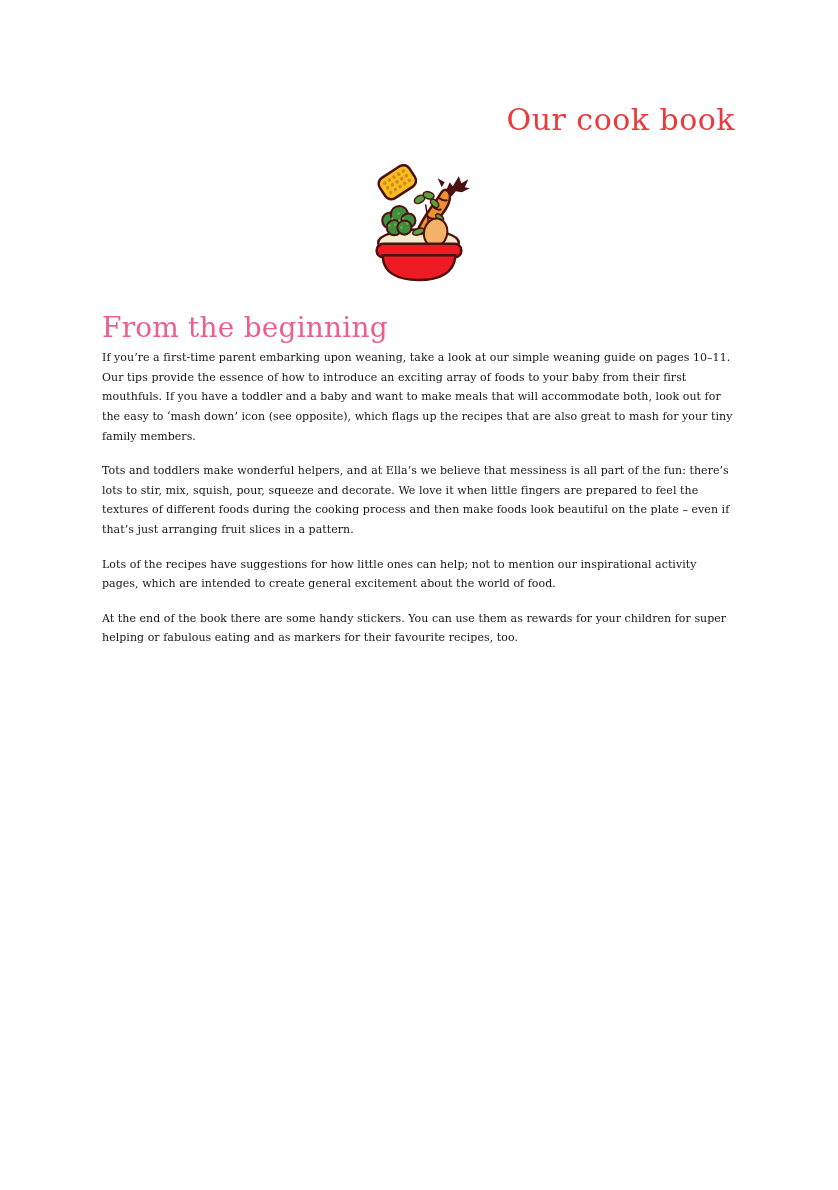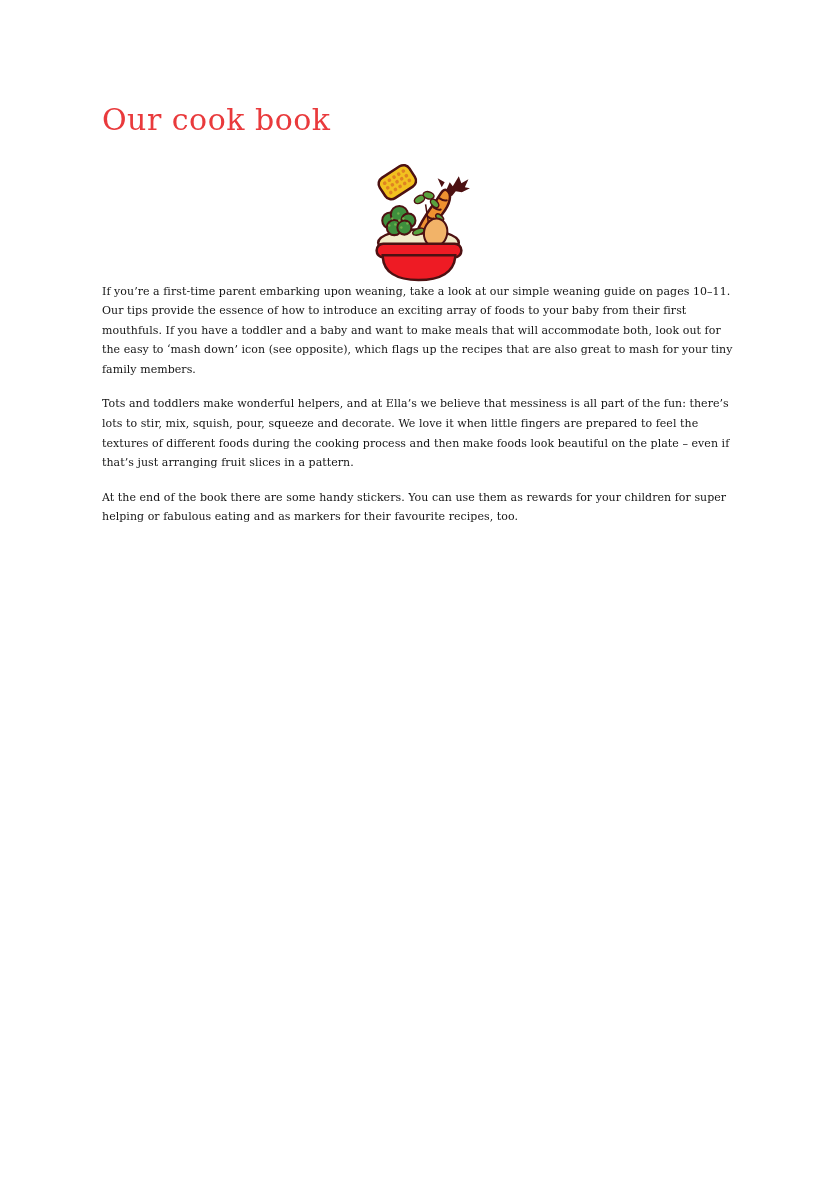--- a/index.html
+++ b/index.html
@@ -12,21 +12,21 @@
     width: 838px;
     height: 1190px;
     background: #ffffff;
     font-family: "DejaVu Serif", "Liberation Serif", serif;
     overflow: hidden;
     box-sizing: border-box;
     padding: 103px 103px 0 102px;
   }
   .book-title {
     margin: 0;
-    text-align: left;
+    text-align: right;
     font-size: 30px;
     line-height: 1.15;
     font-weight: 500;
     color: #e93a3c;
     letter-spacing: 0.5px;
   }
   .illustration-wrap {
     display: flex;
     justify-content: center;
     margin-top: 18px;
@@ -120,21 +120,23 @@
 
       <ellipse cx="138" cy="152" rx="23" ry="28" transform="rotate(12 138 152)" stroke="#4d1112" stroke-width="4" fill="#f2b368"></ellipse>
 
       <rect x="21" y="174" width="168" height="27" rx="13" stroke="#4d1112" stroke-width="5" fill="#ee1b24"></rect>
 
       <path stroke="#4d1112" stroke-width="5" d="M33 200 C 35 230 60 246 104 246 C 148 246 174 230 177 200 L 177 197 L 33 197 Z" fill="#ee1b24"></path>
     </svg>
   </div>
 
   <section>
+    <h2 class="section-heading" style="color: rgb(238, 94, 141);">From the beginning</h2>
     <p class="body-par" style="color: rgb(21, 21, 21);">If you’re a first-time parent embarking upon weaning, take a look at our simple weaning guide on pages 10–11. Our tips provide the essence of how to introduce an exciting array of foods to your baby from their first mouthfuls. If you have a toddler and a baby and want to make meals that will accommodate both, look out for the easy to ‘mash down’ icon (see opposite), which flags up the recipes that are also great to mash for your tiny family members.</p>
   </section>
 
   <section>
     <p class="body-par" style="color: rgb(21, 21, 21);">Tots and toddlers make wonderful helpers, and at Ella’s we believe that messiness is all part of the fun: there’s lots to stir, mix, squish, pour, squeeze and decorate. We love it when little fingers are prepared to feel the textures of different foods during the cooking process and then make foods look beautiful on the plate – even if that’s just arranging fruit slices in a pattern.</p>
+    <p class="body-par" style="color: rgb(21, 21, 21);">Lots of the recipes have suggestions for how little ones can help; not to mention our inspirational activity pages, which are intended to create general excitement about the world of food.</p>
     <p class="body-par" style="color: rgb(21, 21, 21);">At the end of the book there are some handy stickers. You can use them as rewards for your children for super helping or fabulous eating and as markers for their favourite recipes, too.</p>
   </section>
 
 </div>
 
 </body></html>

